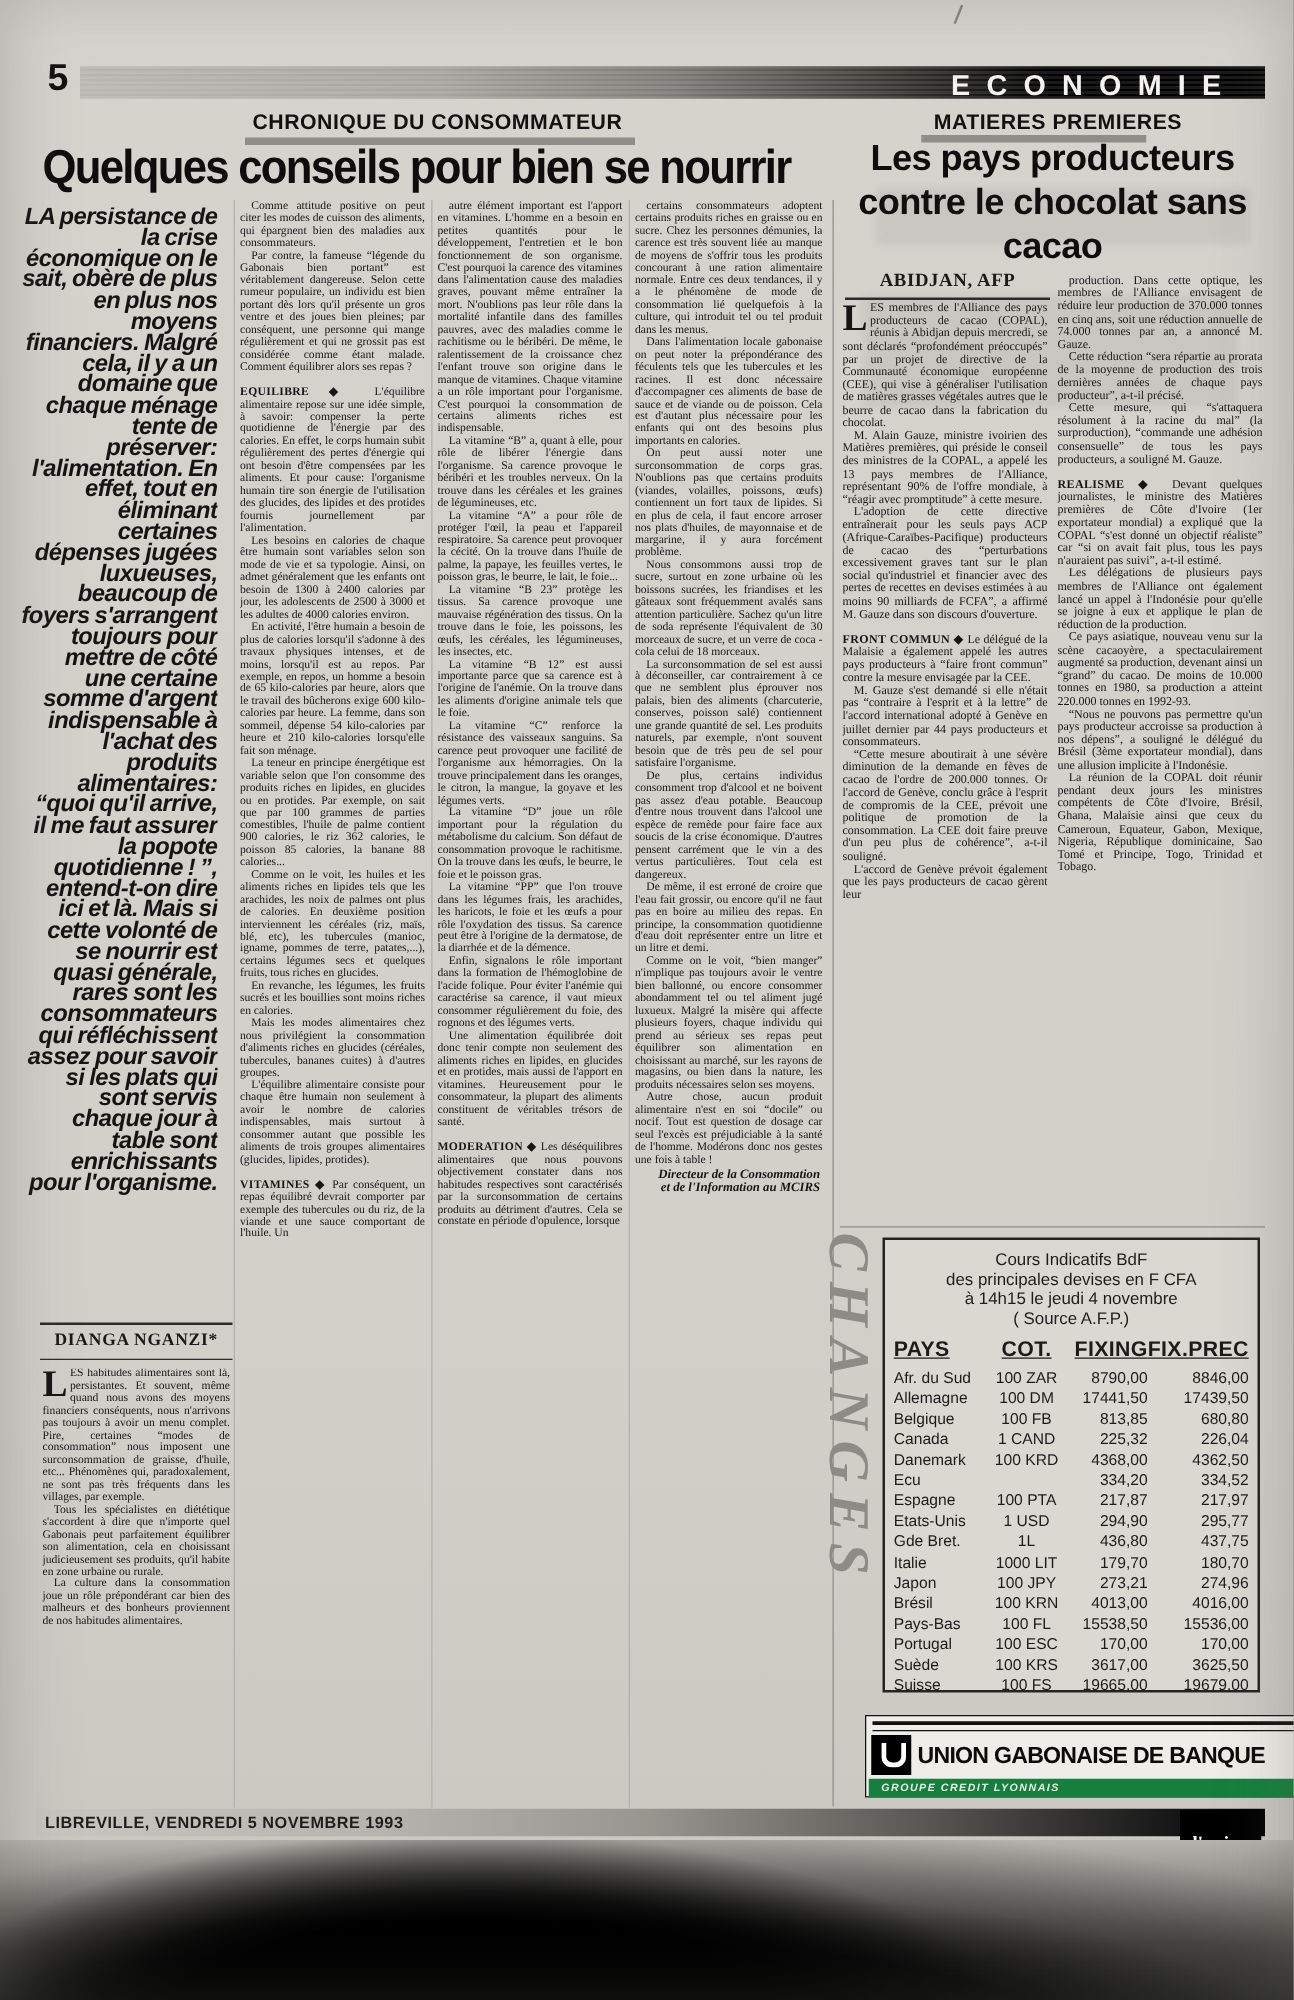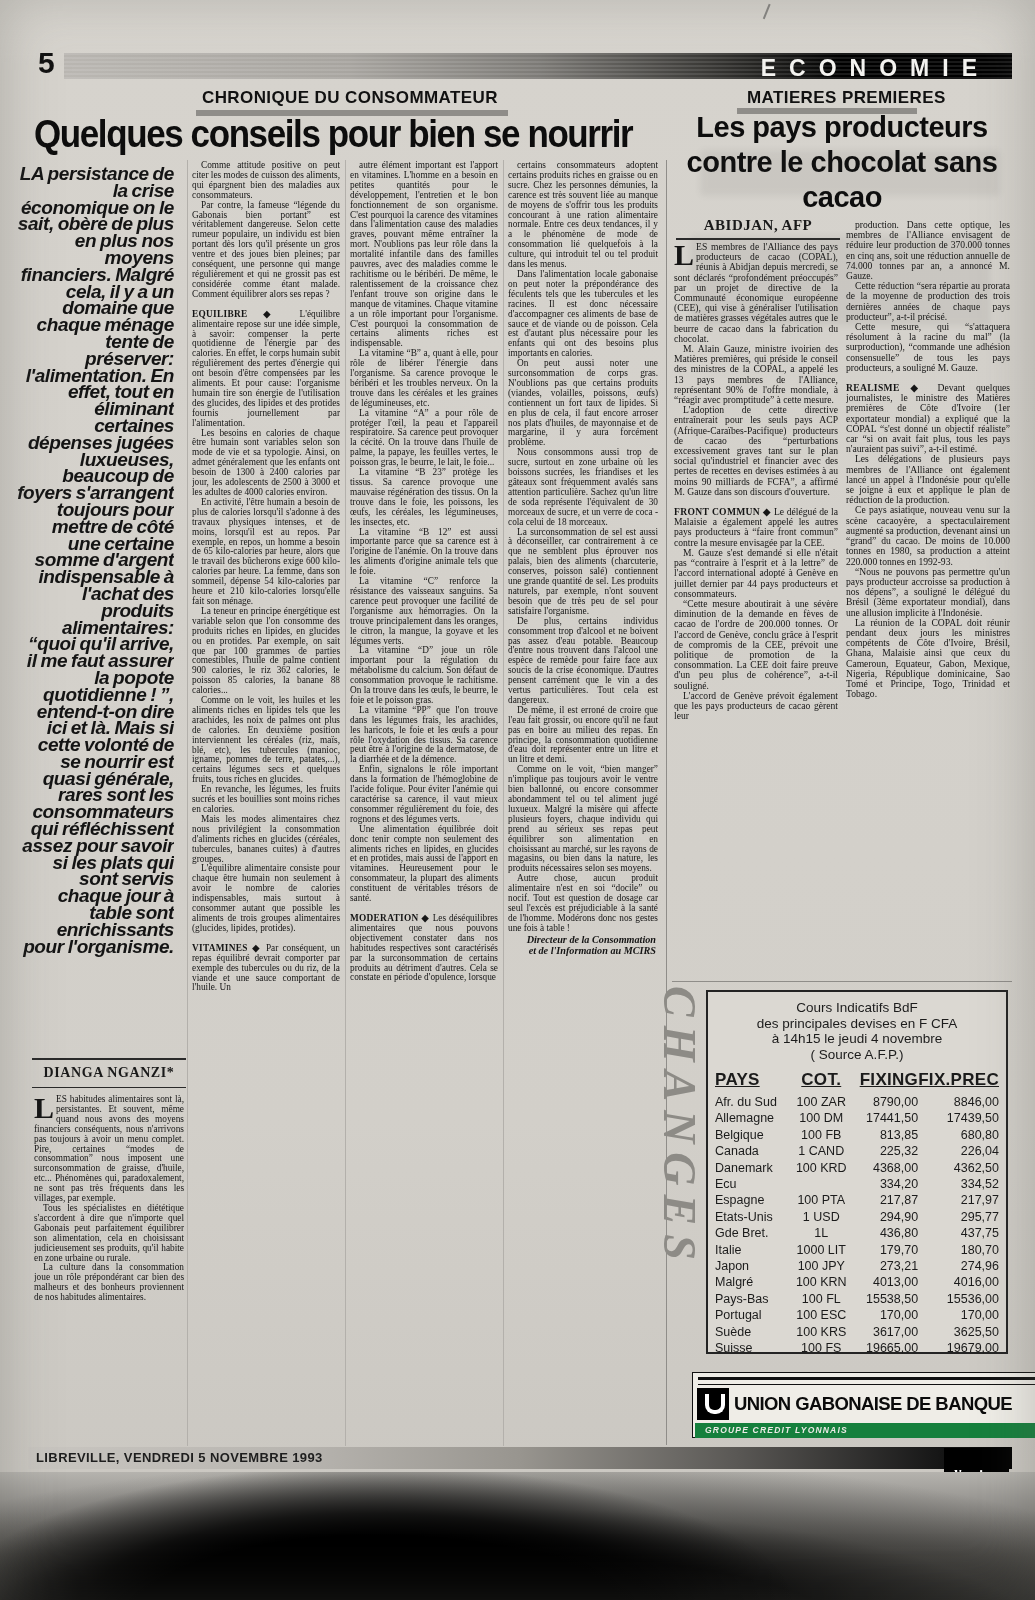--- a/index.html
+++ b/index.html
@@ -264,21 +264,21 @@
             <td class="c2">179,70</td>
             <td class="c3">180,70</td>
           </tr>
           <tr>
             <td class="c0">Japon</td>
             <td class="c1">100 JPY</td>
             <td class="c2">273,21</td>
             <td class="c3">274,96</td>
           </tr>
           <tr>
-            <td class="c0">Malgré</td>
+            <td class="c0">Brésil</td>
             <td class="c1">100 KRN</td>
             <td class="c2">4013,00</td>
             <td class="c3">4016,00</td>
           </tr>
           <tr>
             <td class="c0">Pays-Bas</td>
             <td class="c1">100 FL</td>
             <td class="c2">15538,50</td>
             <td class="c3">15536,00</td>
           </tr>

